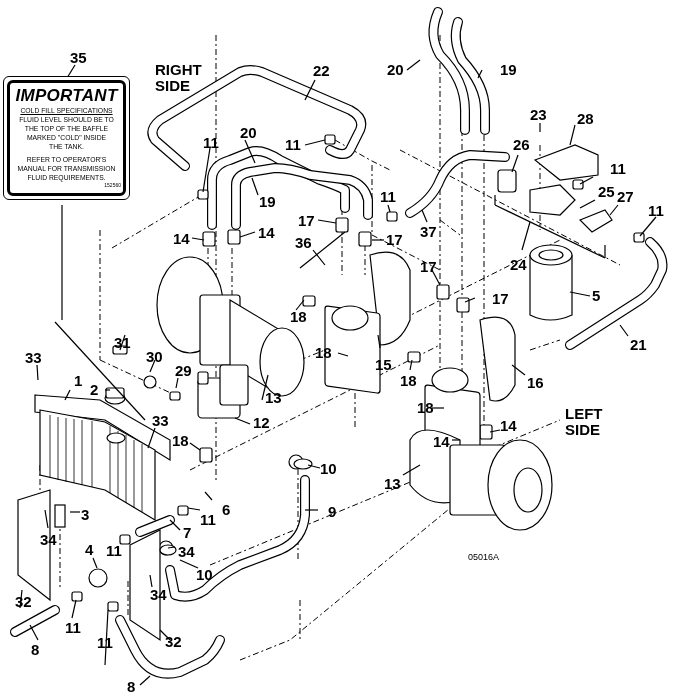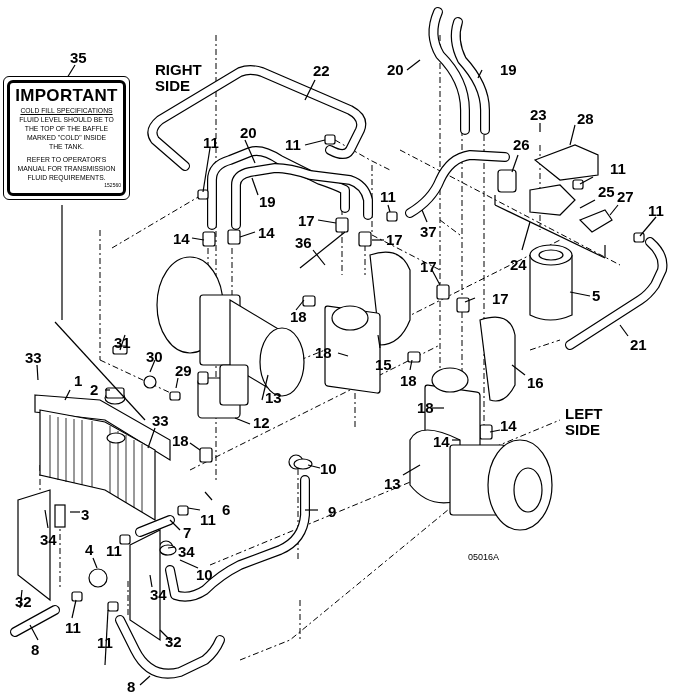--- a/index.html
+++ b/index.html
@@ -9,21 +9,21 @@
   .side { font-family: "Liberation Sans", sans-serif; font-weight: bold; font-size: 15px; fill: #000; }
   .code { font-family: "Liberation Sans", sans-serif; font-size: 9px; fill: #000; }
   .ln { stroke: #000; stroke-width: 1.2; fill: none; }
   .pt { stroke: #000; stroke-width: 1.2; fill: #fff; }
   .dash { stroke: #000; stroke-width: 1; fill: none; stroke-dasharray: 6 3 2 3; }
   .hose { stroke: #000; stroke-width: 10; fill: none; stroke-linecap: round; stroke-linejoin: round; }
   .hose-in { stroke: #fff; stroke-width: 7.6; fill: none; stroke-linecap: round; stroke-linejoin: round; }
   .fin { stroke: #000; stroke-width: 0.8; }
   .decal { position: absolute; left: 3px; top: 76px; width: 127px; height: 124px; border: 1px solid #000; border-radius: 6px; background: #fff; box-sizing: border-box; padding: 3px; }
   .decal-inner { width: 100%; height: 100%; border: 3px solid #000; border-radius: 6px; box-sizing: border-box; text-align: center; padding-top: 3px; }
-  .decal-title { font-family: "Liberation Sans", sans-serif; font-weight: bold; font-size: 17px; letter-spacing: 0.3px; line-height: 20px; }
+  .decal-title { font-family: "Liberation Sans", sans-serif; font-weight: bold; font-size: 17px; letter-spacing: 0.3px; line-height: 20px; font-style: italic; }
   .decal-line { font-family: "Liberation Sans", sans-serif; font-size: 6.8px; line-height: 9px; }
   .decal-sub { text-decoration: underline; }
   .decal-code { font-family: "Liberation Sans", sans-serif; font-size: 5px; text-align: right; padding-right: 2px; line-height: 6px; }
   .decal-gap { height: 4px; }
 </style>
 </head>
 <body>
 
 <svg id="diagram" width="680" height="697" viewBox="0 0 680 697" xmlns="http://www.w3.org/2000/svg">
 

